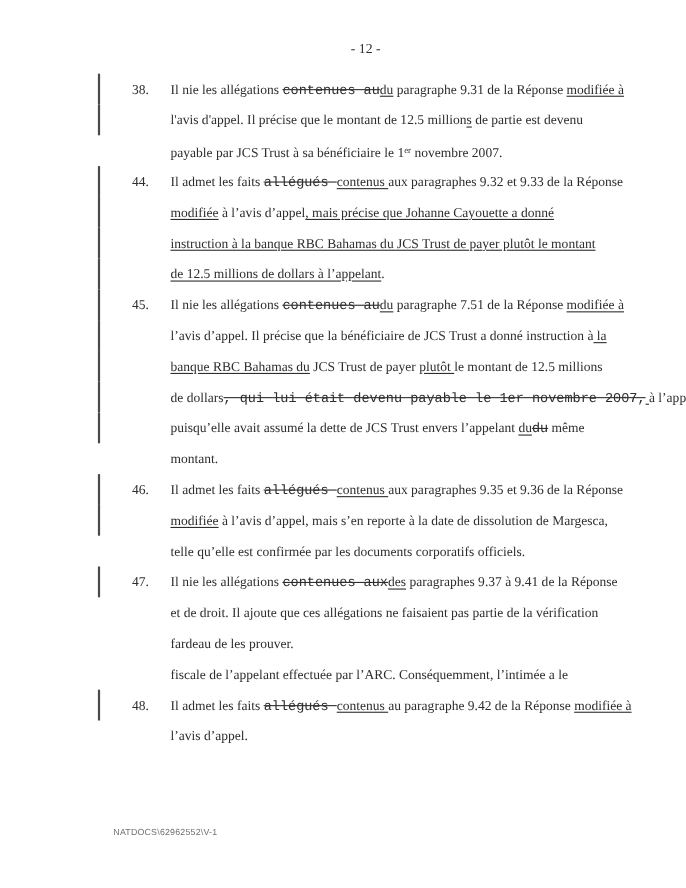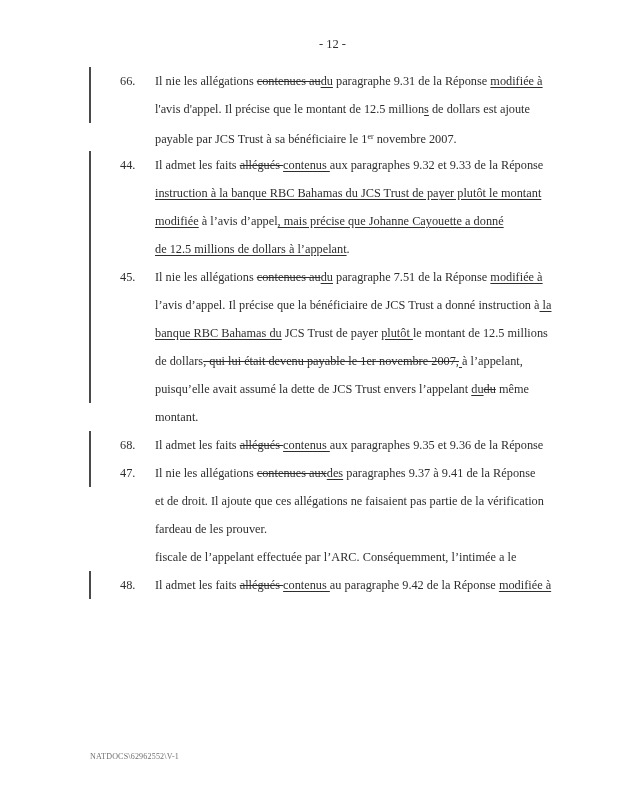--- a/index.html
+++ b/index.html
@@ -39,79 +39,82 @@
     height: 28px; line-height: 28px;
     white-space: nowrap;
     font-size: 12.3px;
   }
   .change-bar {
     position: absolute;
     left: -66px; top: 0;
     width: 1.5px; height: 28px;
     background: #4a4a4a;
   }
-  .run-del { text-decoration: line-through; text-decoration-thickness: 1px; }
+  .run-del { text-decoration: line-through; text-decoration-thickness: 1px; font-family: Liberation Mono, monospace; }
   .run-ins { text-decoration: underline; text-underline-offset: 2px; text-decoration-thickness: 1px; }
   .run-sup { font-size: 8px; vertical-align: 4px; }
 
   .page-footer {
     position: absolute;
-    left: 90px; top: 752px;
-    font-family: Liberation Serif, serif;
+    left: 103px; top: 752px;
+    font-family: Liberation Sans, sans-serif;
     font-size: 8px;
     letter-spacing: 0.2px;
     color: #6f6f6f;
   }
 </style>
 </head>
 <body>
 
 <div class="page">
 
   <div class="page-header">
     <span>- 12 -</span>
   </div>
 
   <div class="content" id="content">
       <div class="para">
-        <span class="para-number">66.</span>
+        <span class="para-number">38.</span>
         <div class="line"><span class="change-bar"></span><span>Il nie les allégations </span><span class="run-del">contenues au</span><span class="run-ins">du</span><span> paragraphe 9.31 de la Réponse </span><span class="run-ins">modifiée à</span></div>
-        <div class="line"><span class="change-bar"></span><span>l'avis d'appel. Il précise que le montant de 12.5 million</span><span class="run-ins">s</span><span> de dollars est ajoute</span></div>
+        <div class="line"><span class="change-bar"></span><span>l'avis d'appel. Il précise que le montant de 12.5 million</span><span class="run-ins">s</span><span> de partie est devenu</span></div>
         <div class="line"><span>payable par JCS Trust à sa bénéficiaire le 1</span><span class="run-sup">er</span><span> novembre 2007.</span></div>
       </div>
       <div class="para">
         <span class="para-number">44.</span>
         <div class="line"><span class="change-bar"></span><span>Il admet les faits </span><span class="run-del">allégués </span><span class="run-ins">contenus </span><span>aux paragraphes 9.32 et 9.33 de la Réponse</span></div>
+        <div class="line"><span class="change-bar"></span><span class="run-ins">modifiée</span><span> à l’avis d’appel</span><span class="run-ins">, mais précise que Johanne Cayouette a donné</span></div>
         <div class="line"><span class="change-bar"></span><span class="run-ins">instruction à la banque RBC Bahamas du JCS Trust de payer plutôt le montant</span></div>
-        <div class="line"><span class="change-bar"></span><span class="run-ins">modifiée</span><span> à l’avis d’appel</span><span class="run-ins">, mais précise que Johanne Cayouette a donné</span></div>
         <div class="line"><span class="change-bar"></span><span class="run-ins">de 12.5 millions de dollars à l’appelant</span><span>.</span></div>
       </div>
       <div class="para">
         <span class="para-number">45.</span>
         <div class="line"><span class="change-bar"></span><span>Il nie les allégations </span><span class="run-del">contenues au</span><span class="run-ins">du</span><span> paragraphe 7.51 de la Réponse </span><span class="run-ins">modifiée à</span></div>
         <div class="line"><span class="change-bar"></span><span>l’avis d’appel. Il précise que la bénéficiaire de JCS Trust a donné instruction à</span><span class="run-ins"> la</span></div>
         <div class="line"><span class="change-bar"></span><span class="run-ins">banque RBC Bahamas du</span><span> JCS Trust de payer </span><span class="run-ins">plutôt </span><span>le montant de 12.5 millions</span></div>
         <div class="line"><span class="change-bar"></span><span>de dollars</span><span class="run-del">, qui lui était devenu payable le 1er novembre 2007,</span><span class="run-ins">&nbsp;</span><span>à l’appelant,</span></div>
         <div class="line"><span class="change-bar"></span><span>puisqu’elle avait assumé la dette de JCS Trust envers l’appelant </span><span class="run-ins">du</span><span class="run-del">du</span><span> même</span></div>
         <div class="line"><span>montant.</span></div>
       </div>
       <div class="para">
-        <span class="para-number">68.</span>
+        <span class="para-number">46.</span>
         <div class="line"><span class="change-bar"></span><span>Il admet les faits </span><span class="run-del">allégués </span><span class="run-ins">contenus </span><span>aux paragraphes 9.35 et 9.36 de la Réponse</span></div>
+        <div class="line"><span class="change-bar"></span><span class="run-ins">modifiée</span><span> à l’avis d’appel, mais s’en reporte à la date de dissolution de Margesca,</span></div>
+        <div class="line"><span>telle qu’elle est confirmée par les documents corporatifs officiels.</span></div>
       </div>
       <div class="para">
         <span class="para-number">47.</span>
         <div class="line"><span class="change-bar"></span><span>Il nie les allégations </span><span class="run-del">contenues aux</span><span class="run-ins">des</span><span> paragraphes 9.37 à 9.41 de la Réponse</span></div>
         <div class="line"><span>et de droit. Il ajoute que ces allégations ne faisaient pas partie de la vérification</span></div>
         <div class="line"><span>fardeau de les prouver.</span></div>
         <div class="line"><span>fiscale de l’appelant effectuée par l’ARC. Conséquemment, l’intimée a le</span></div>
       </div>
       <div class="para">
         <span class="para-number">48.</span>
         <div class="line"><span class="change-bar"></span><span>Il admet les faits </span><span class="run-del">allégués </span><span class="run-ins">contenus </span><span>au paragraphe 9.42 de la Réponse </span><span class="run-ins">modifiée à</span></div>
+        <div class="line"><span>l’avis d’appel.</span></div>
       </div>
     </div>
 
   <div class="page-footer">
     <span>NATDOCS\62962552\V-1</span>
   </div>
 
 </div>
 
 </body></html>

